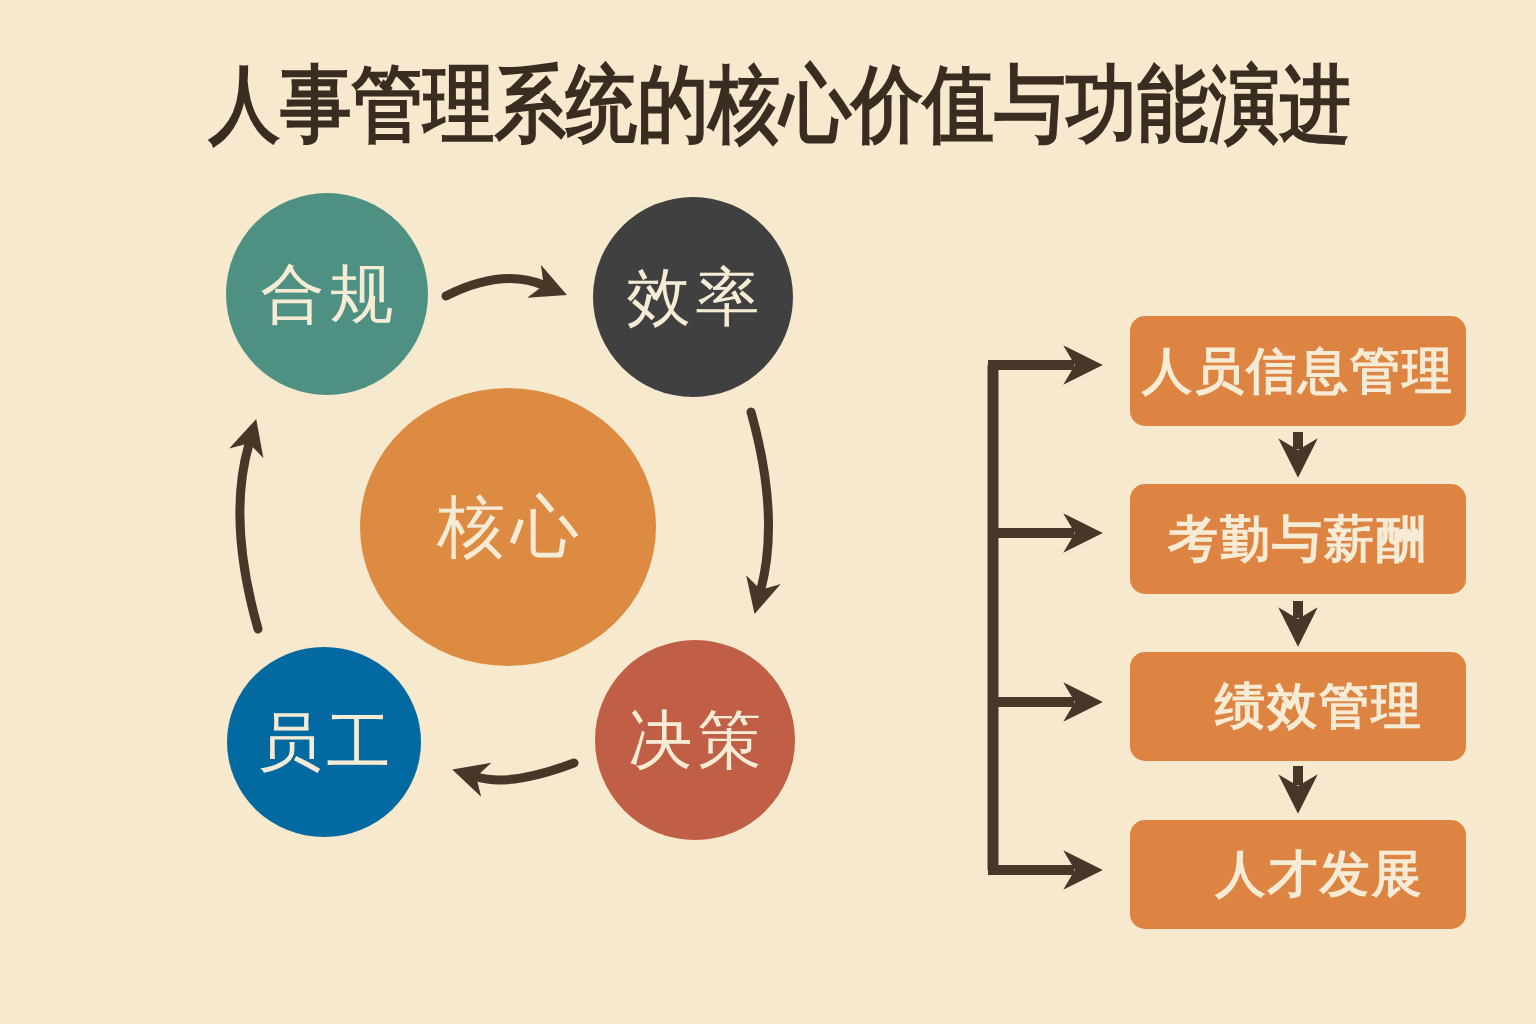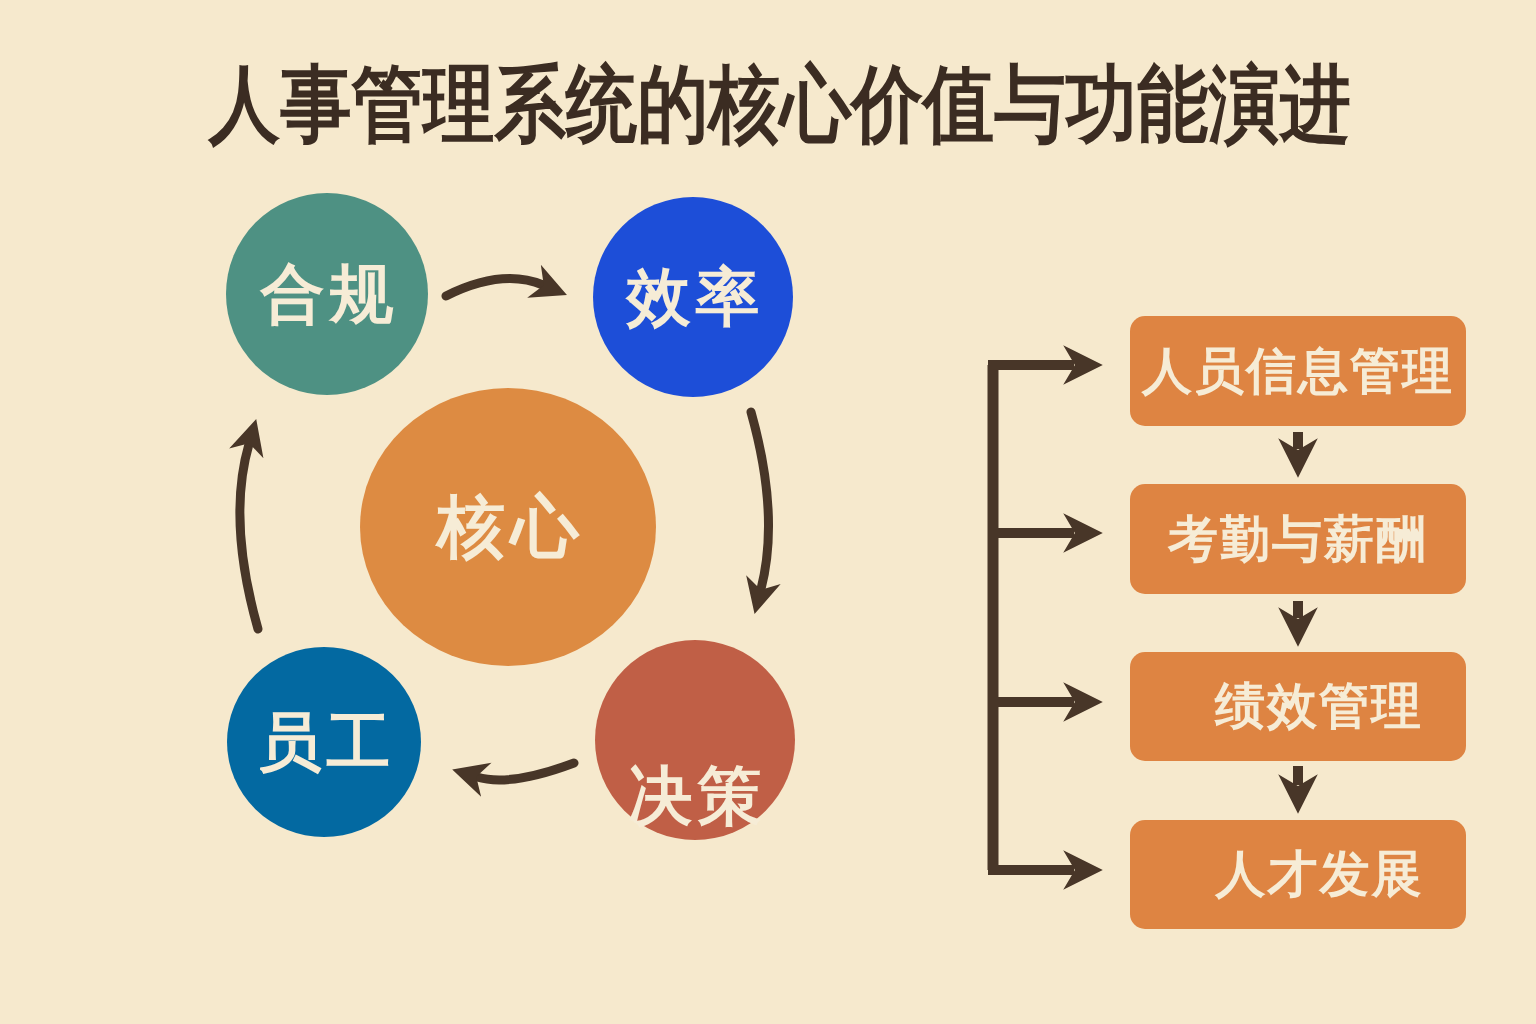--- a/index.html
+++ b/index.html
@@ -43,26 +43,26 @@
   .overlay path { stroke: var(--ink); fill: none; }
   #arrowhead path { fill: var(--ink); stroke: none; }
   
   .node {
     position: absolute;
     border-radius: 50%;
     display: flex;
     align-items: center;
     justify-content: center;
     color: var(--text-light);
-    font-weight: 700;
+    font-weight: 400;
   }
   .node .lbl { font-size: 64px; letter-spacing: 5px; text-indent: 5px; white-space: nowrap; }
   .node-compliance { left: 226px; top: 193px; width: 202px; height: 202px; }
   .node-efficiency { left: 593px; top: 197px; width: 200px; height: 200px; }
-  .node-decision   { left: 595px; top: 640px; width: 200px; height: 200px; align-items: flex-end; }
+  .node-decision   { left: 595px; top: 640px; width: 200px; height: 200px; }
   .node-employees  { left: 227px; top: 647px; width: 194px; height: 190px; }
   .node-core {
     left: 360px; top: 388px; width: 296px; height: 278px;
     flex-direction: column;
   }
   .node-core .lbl { font-size: 68px; line-height: 1.28; letter-spacing: 6px; text-indent: 6px; }
   
   .flow-box {
     position: absolute;
     left: 1130px;
@@ -114,21 +114,21 @@
   </svg>
 
   <div class="node node-core" style="background-color: rgb(221, 139, 66);">
     <span class="lbl">核心</span>
   </div>
 
   <div class="node node-compliance" style="background-color: rgb(78, 145, 131);">
     <span class="lbl">合规</span>
   </div>
 
-  <div class="node node-efficiency" style="background-color: #1d4ed8;">
+  <div class="node node-efficiency" style="background-color: #404040;">
     <span class="lbl">效率</span>
   </div>
 
   <div class="node node-decision" style="background-color: rgb(192, 95, 70);">
     <span class="lbl">决策</span>
   </div>
 
   <div class="node node-employees" style="background-color: #0369a1;">
     <span class="lbl">员工</span>
   </div>

